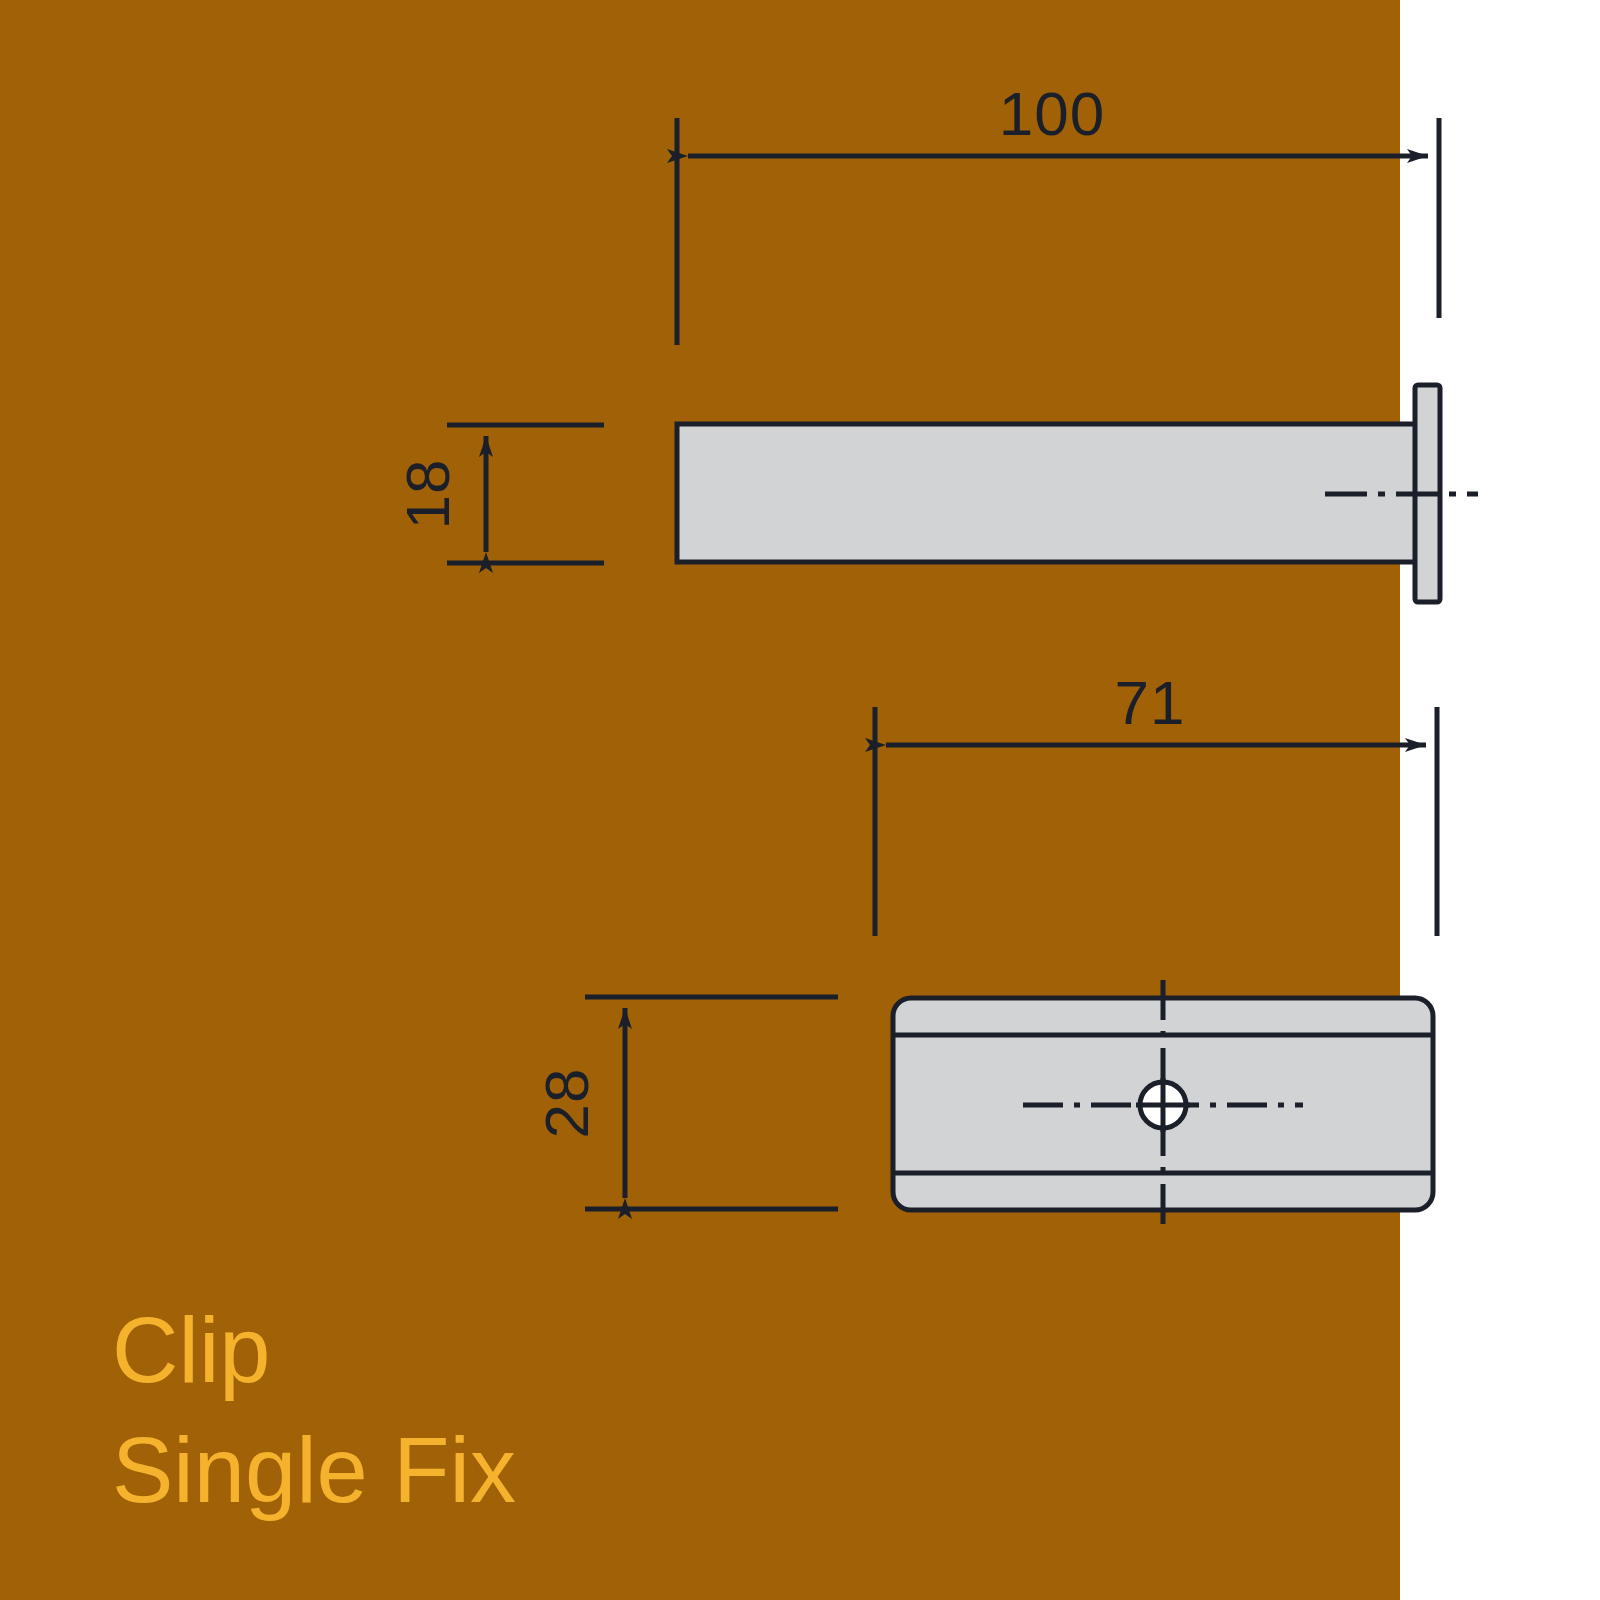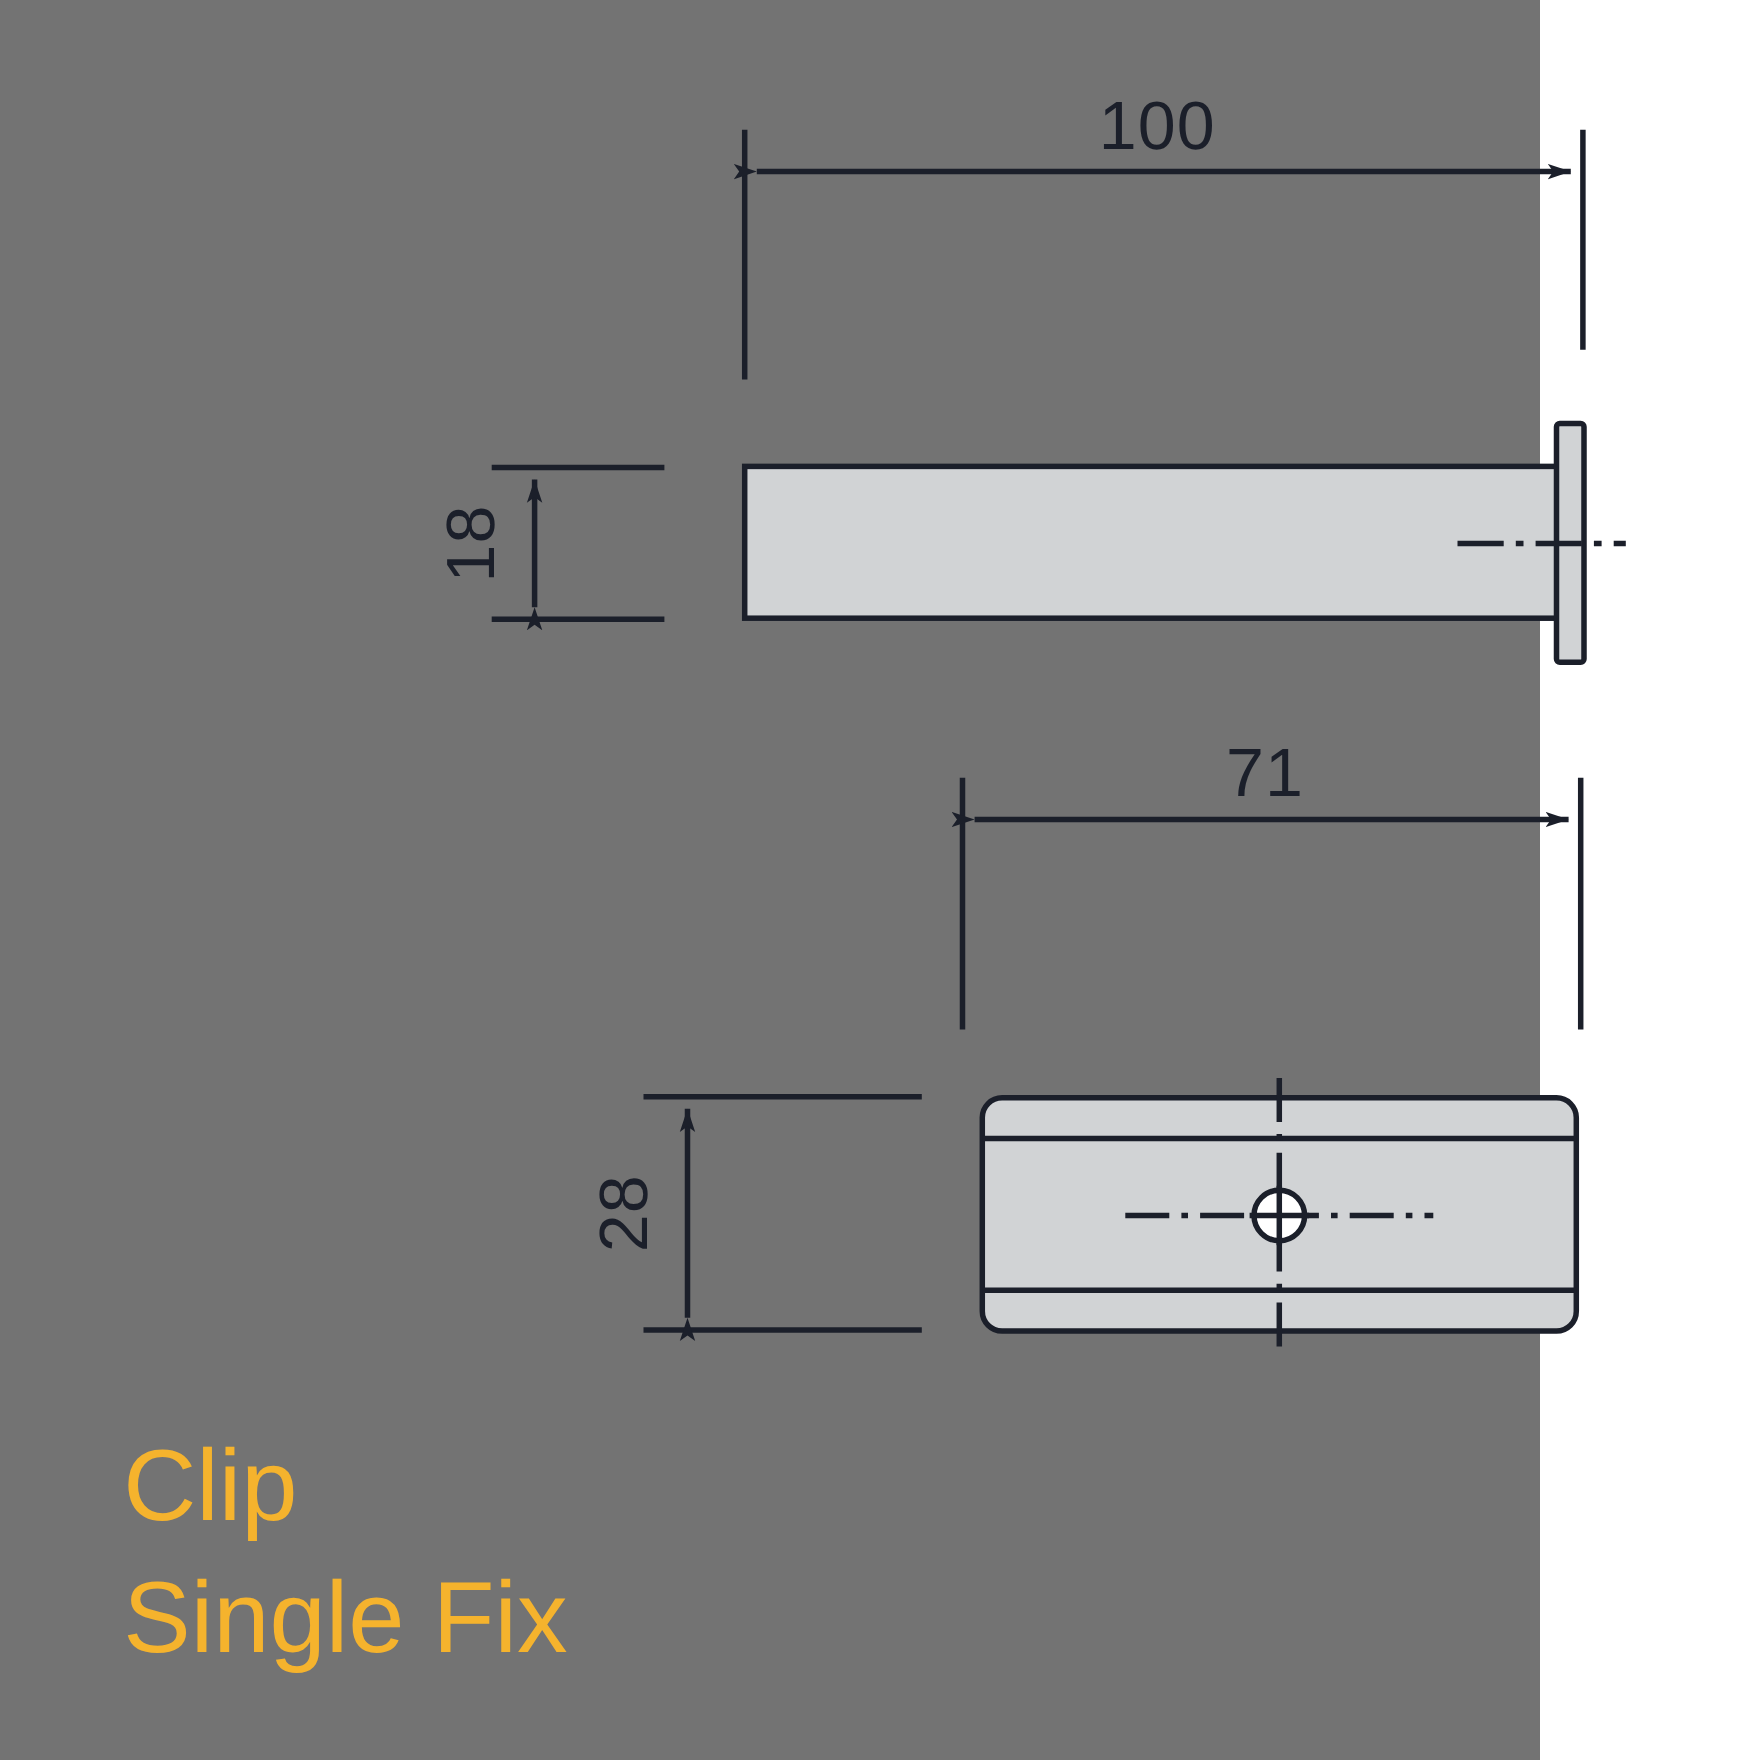--- a/index.html
+++ b/index.html
@@ -10,21 +10,21 @@
   body {
     width: 1600px;
     height: 1600px;
     font-family: "Liberation Sans", sans-serif;
     overflow: hidden;
   }
   #drawing-root {
     position: relative;
     width: 1400px;
     height: 1600px;
-    background: #737373;
+    background: #a16207;
   }
   svg.tech-drawing {
     display: block;
     width: 1600px;
     height: 1600px;
   }
   .dim-text {
     font-family: "Liberation Sans", sans-serif;
     font-size: 62px;
     fill: #1b1f2a;

